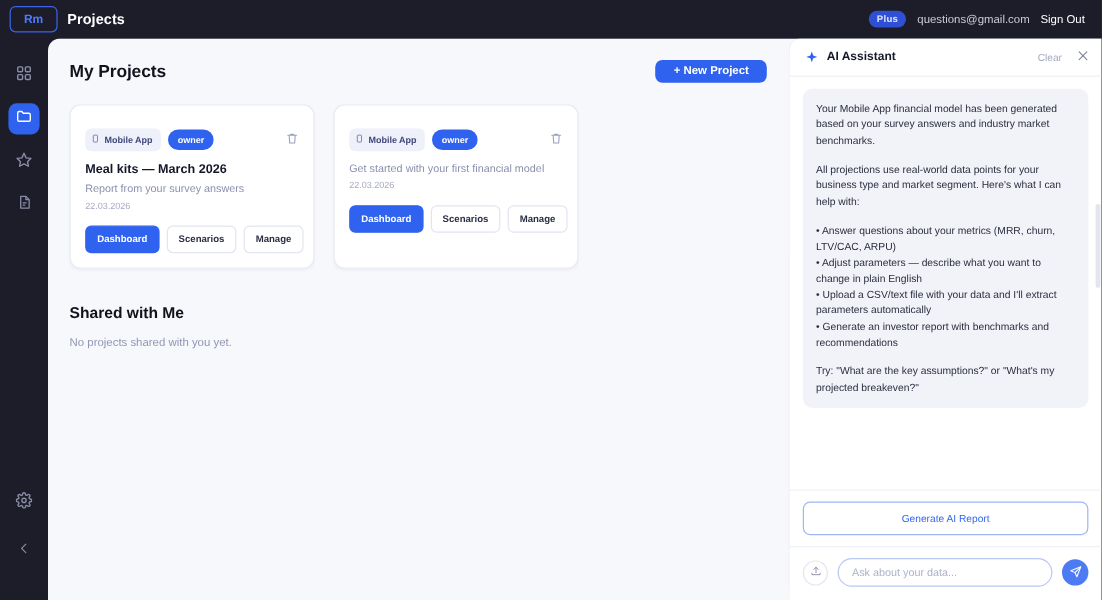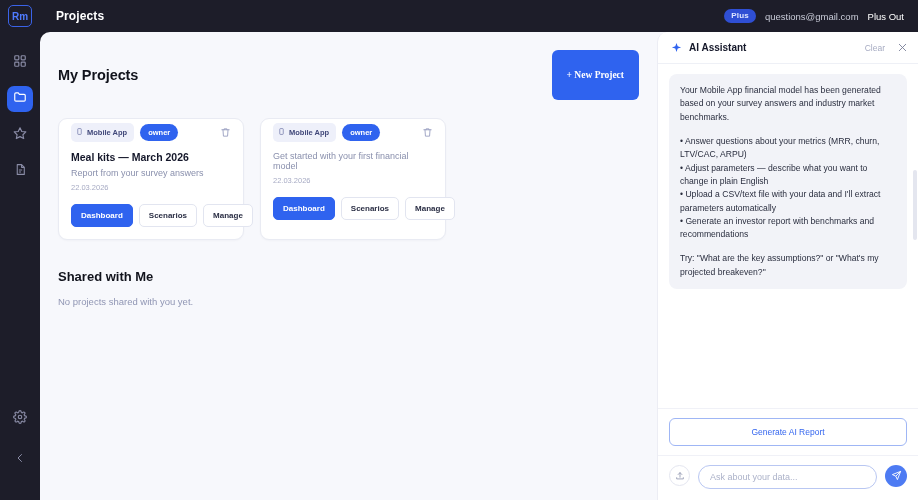--- a/index.html
+++ b/index.html
@@ -71,21 +71,21 @@
     display: flex;
     flex-direction: column;
     align-items: center;
     padding-top: 18px;
     position: relative;
     z-index: 4;
   }
   .rail-logo {
     position: absolute;
     top: -26px; left: 8px;
-    width: 24px; height: 22px;
+    width: 40px; height: 22px;
     border: 1.5px solid #3b63e8;
     border-radius: 5px;
     color: #4f7bff;
     font-size: 10px;
     font-weight: bold;
     display: flex; align-items: center; justify-content: center;
   }
   .rail-item {
     width: 26px; height: 26px;
     margin-bottom: 10px;
@@ -121,32 +121,32 @@
     letter-spacing: -.1px;
   }
   .new-project-btn {
     margin-left: auto;
     background: #2f63ef;
     color: #fff;
     font-size: 9.5px;
     font-weight: bold;
     border: none;
     border-radius: 6px;
-    padding: 20px 15px;
-    cursor: pointer;
-    font-family: Liberation Serif, serif;
+    padding: 4px 15px;
+    cursor: pointer;
+    font-family: Liberation Sans, sans-serif;
   }
 
   .cards { display: flex; gap: 16px; }
   .card {
-    width: 186px;
+    width: 204px;
     background: #ffffff;
     border: 1px solid #e9ebf3;
     border-radius: 9px;
-    padding: 4px 12px 12px;
+    padding: 19px 12px 12px;
     position: relative;
     box-shadow: 0 1px 2px rgba(20,24,60,.03);
   }
   .card-top { display: flex; align-items: center; gap: 6px; margin-bottom: 9px; }
   .badge-type {
     background: #eef0fa;
     color: #41487a;
     font-size: 7.5px;
     font-weight: bold;
     border-radius: 5px;
@@ -242,21 +242,21 @@
     border: 1px solid #9fb6f5;
     background: #fff;
     color: #3466ef;
     font-size: 8.5px;
     border-radius: 6px;
     padding: 8px 0;
     cursor: pointer;
     font-family: "Liberation Sans", sans-serif;
   }
   .ai-input-row {
-    display: flex; gap: 8px;
+    display: flex; align-items: center; gap: 8px;
     padding: 9px 11px 11px;
     border-top: 1px solid #f0f1f7;
   }
   .upload-btn {
     width: 21px; height: 21px;
     flex: 0 0 21px;
     border: 1px solid #e4e6f0;
     border-radius: 50%;
     display: flex; align-items: center; justify-content: center;
     color: #8f95ae;
@@ -299,21 +299,21 @@
 <body>
 
 <div class="app">
 
   <div class="topbar">
     <div class="rail-logo" style="position:absolute;top:5px;left:8px;">Rm</div>
     <div class="topbar-title">Projects</div>
     <div class="topbar-right">
       <span class="plus-badge">Plus</span>
       <span class="user-email">questions@gmail.com</span>
-      <span class="sign-out">Plus Out</span>
+      <span class="sign-out">Sign Out</span>
     </div>
   </div>
 
   <div class="body-row">
 
     <div class="rail">
       <div class="rail-item">
         <span>
           <svg width="14" height="14" viewBox="0 0 24 24" fill="none" stroke="currentColor" stroke-width="2">
             <rect x="3" y="3" width="7" height="7" rx="1.5"></rect>
@@ -452,20 +452,21 @@
                 <line x1="5" y1="5" x2="19" y2="19"></line>
                   <line x1="19" y1="5" x2="5" y2="19"></line>
               </svg>
             </span>
           </span>
         </div>
 
         <div class="ai-body">
           <div class="msg">
             <p>Your Mobile App financial model has been generated based on your survey answers and industry market benchmarks.</p>
+            <p>All projections use real-world data points for your business type and market segment. Here's what I can help with:</p>
             <ul>
               <li>Answer questions about your metrics (MRR, churn, LTV/CAC, ARPU)</li>
               <li>Adjust parameters — describe what you want to change in plain English</li>
               <li>Upload a CSV/text file with your data and I'll extract parameters automatically</li>
               <li>Generate an investor report with benchmarks and recommendations</li>
             </ul>
             <p>Try: "What are the key assumptions?" or "What's my projected breakeven?"</p>
           </div>
         </div>
 

